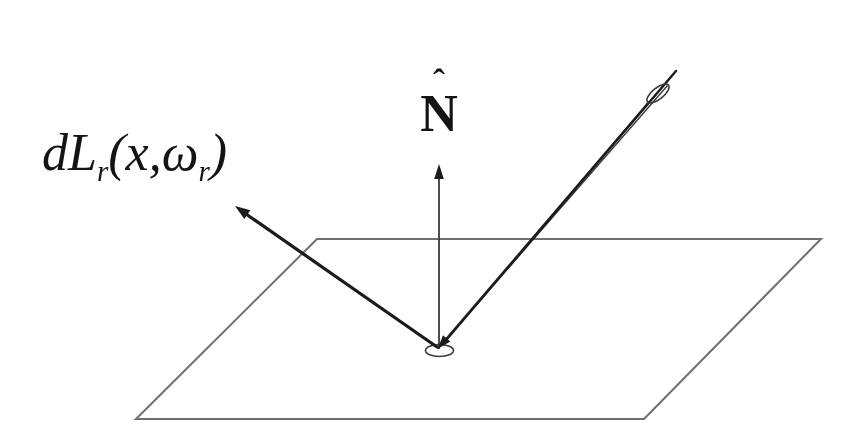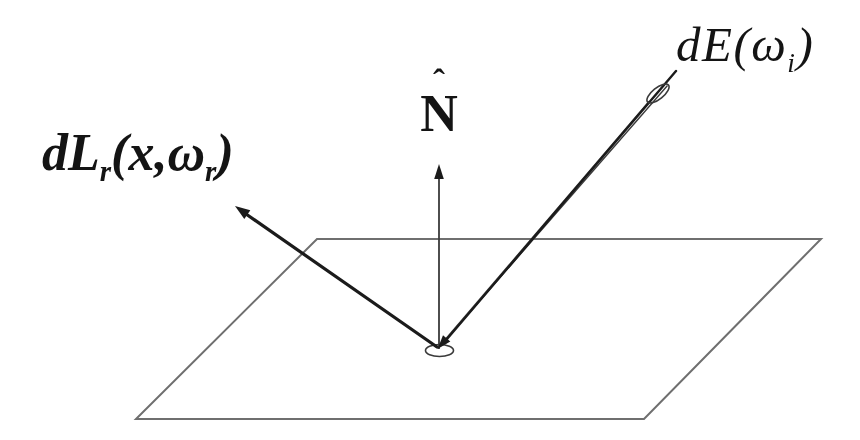--- a/index.html
+++ b/index.html
@@ -55,21 +55,20 @@
   }
   .label sub {
     font-size: 0.56em;
     line-height: 0;
   }
   .label-dlr {
     left: 42px;
     top: 124px;
     font-size: 52px;
     line-height: 1.1;
-    font-weight: bold;
   }
   .label-de {
     left: 676px;
     top: 18px;
     font-size: 49px;
     line-height: 1.1;
     letter-spacing: 1.5px;
   }
   .label-n {
     left: 409px;
@@ -119,17 +118,14 @@
 
   <div class="label label-dlr">
     <span>dL</span><sub>r</sub><span>(x,ω</span><sub>r</sub><span>)</span>
   </div>
 
   <div class="label label-n">
     <span class="hat">ˆ</span>
     <span class="nletter">N</span>
   </div>
 
-  <div class="label label-de">
-    <span>dE(ω</span><sub>i</sub><span>)</span>
-  </div>
 
 </div>
 
 </body></html>

